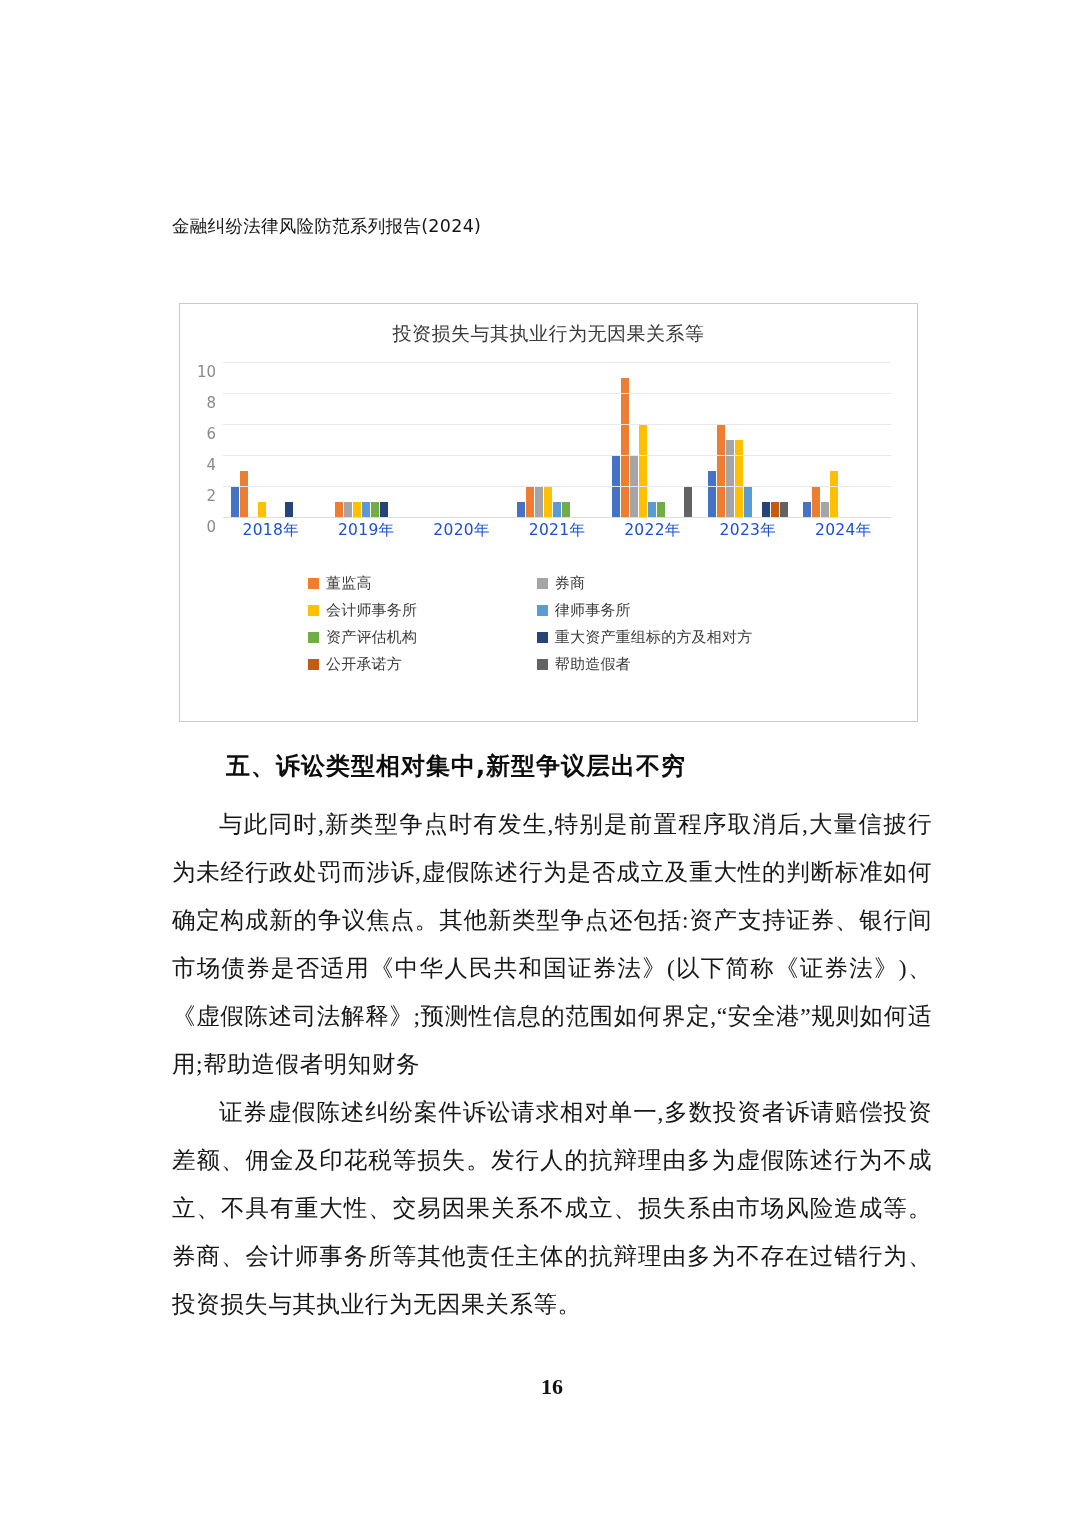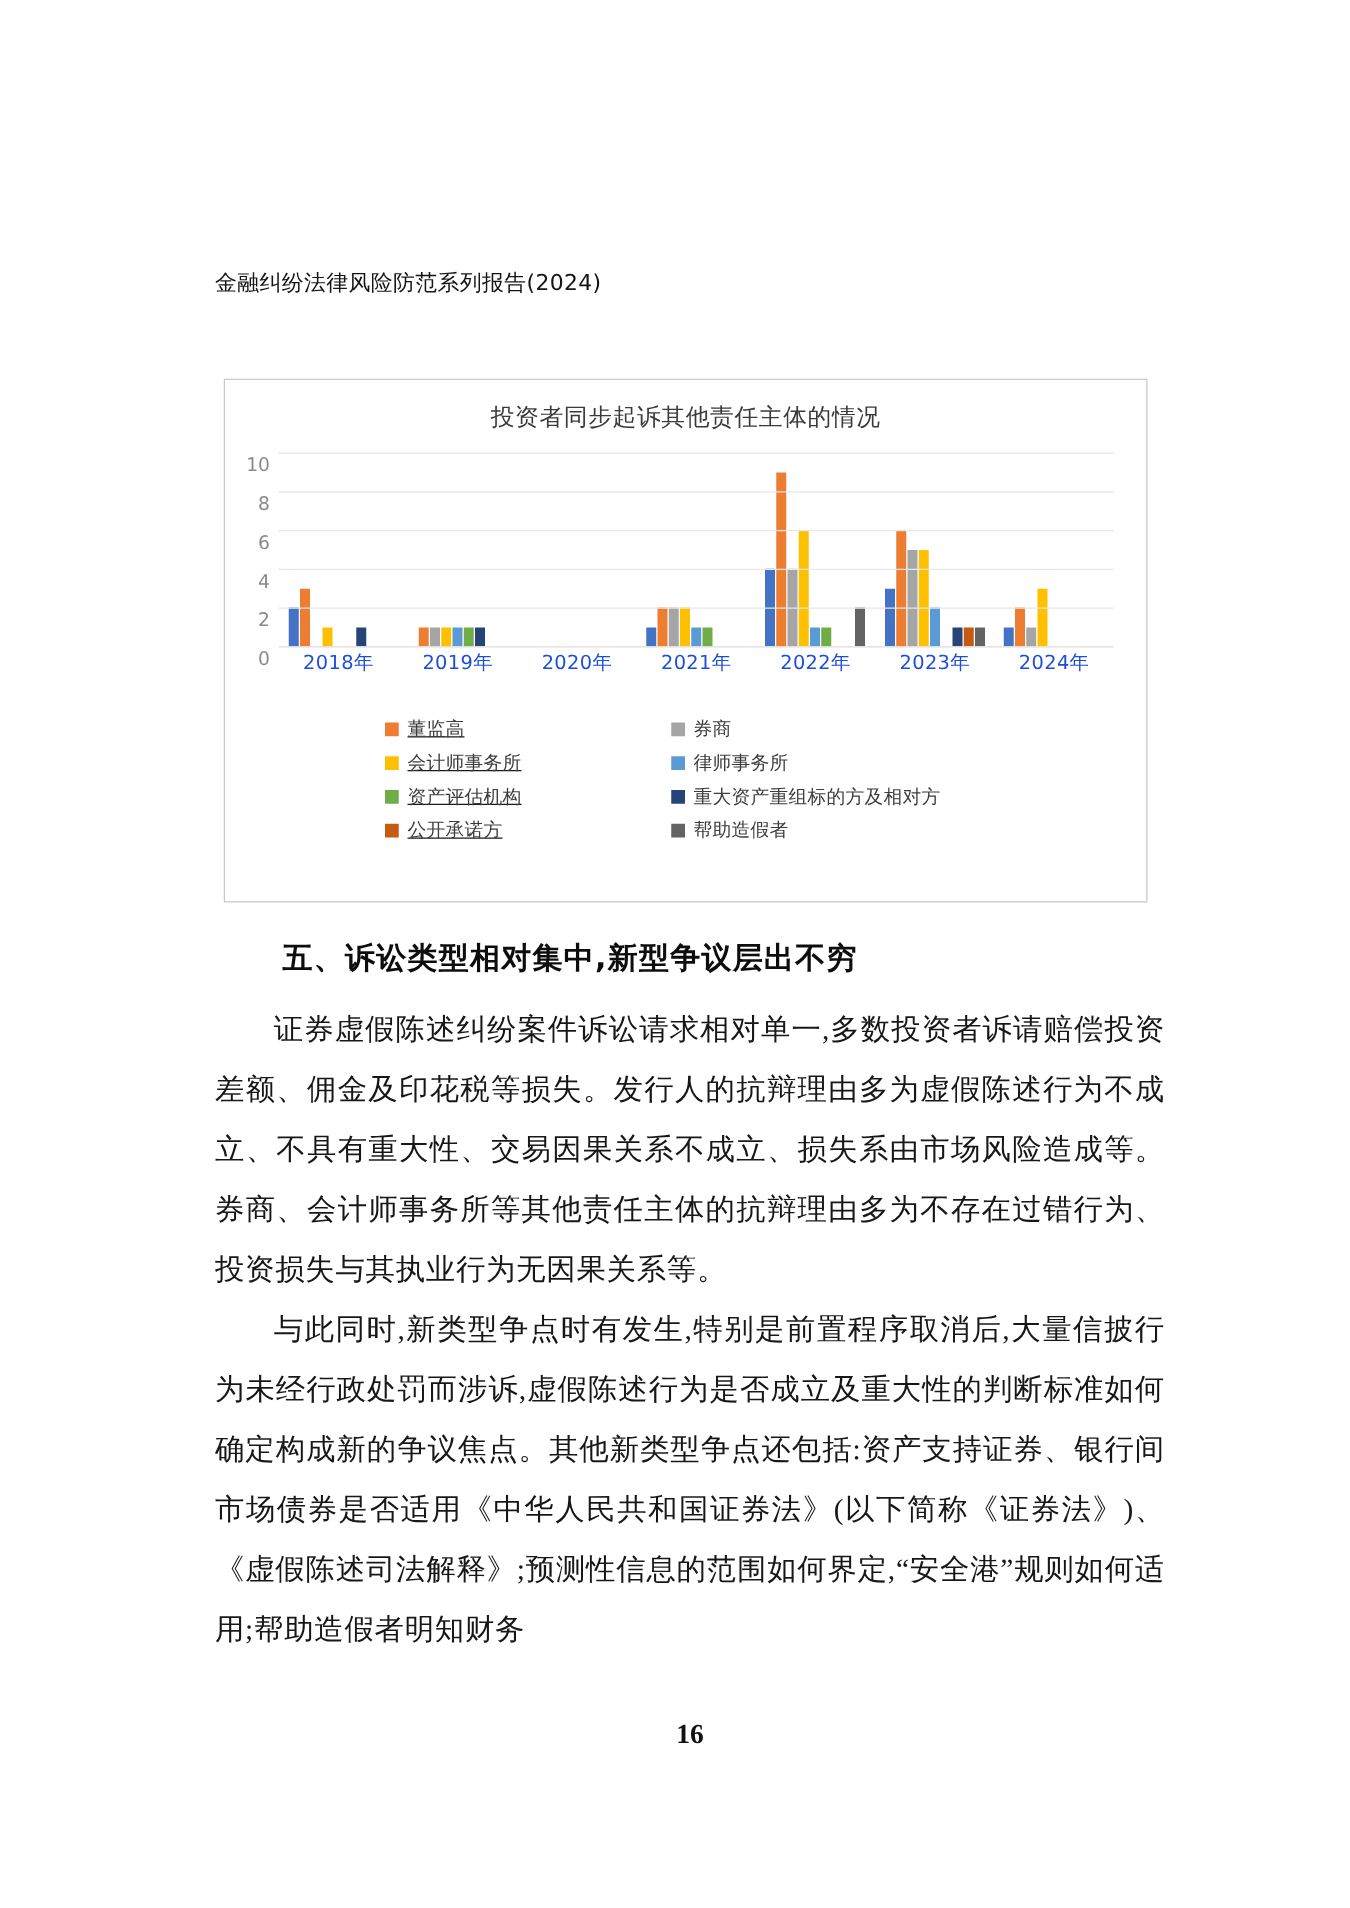--- a/index.html
+++ b/index.html
@@ -120,21 +120,21 @@
     flex-wrap:wrap;
   }
   .legend-item{
     width:50%;
     display:flex;
     align-items:center;
     height:27px;
     box-sizing:border-box;
   }
   .legend-item.wide{width:56%;}
-  .legend-item.narrow{width:44%;text-decoration:underline;}
+  .legend-item.narrow{width:44%;}
   .swatch{
     width:11px;height:11px;
     margin-right:7px;
     flex:0 0 auto;
   }
   .legend-label{
     font-family:"DejaVu Sans","Liberation Sans",sans-serif;
     font-size:15px;
     color:#3c3c3c;
     white-space:nowrap;
@@ -185,21 +185,21 @@
   }
 </style>
 </head>
 <body>
 
 <div class="page">
 
   <div class="doc-header">金融纠纷法律风险防范系列报告(2024)</div>
 
   <div class="chart-frame">
-    <div class="chart-title">投资者同步起诉其他责任主体的情况</div>
+    <div class="chart-title">投资损失与其执业行为无因果关系等</div>
 
     <div class="axis-labels" id="yaxis">
         <div class="ytick" style="top: 0px;">10</div>
         <div class="ytick" style="top: 31px;">8</div>
         <div class="ytick" style="top: 62px;">6</div>
         <div class="ytick" style="top: 93px;">4</div>
         <div class="ytick" style="top: 124px;">2</div>
         <div class="ytick" style="top: 155px;">0</div>
       </div>
     <div class="plot" id="plot">
@@ -332,18 +332,18 @@
         <div class="legend-item wide">
           <span class="swatch" style="background: rgb(99, 99, 99);"></span>
           <span class="legend-label">帮助造假者</span>
         </div>
       </div>
   </div>
 
   <div class="section-heading">五、诉讼类型相对集中,新型争议层出不穷</div>
 
   <div class="body">
+    <p class="para">与此同时,新类型争点时有发生,特别是前置程序取消后,大量信披行为未经行政处罚而涉诉,虚假陈述行为是否成立及重大性的判断标准如何确定构成新的争议焦点。其他新类型争点还包括:资产支持证券、银行间市场债券是否适用《中华人民共和国证券法》(以下简称《证券法》)、《虚假陈述司法解释》;预测性信息的范围如何界定,“安全港”规则如何适用;帮助造假者明知财务</p>
     <p class="para">证券虚假陈述纠纷案件诉讼请求相对单一,多数投资者诉请赔偿投资差额、佣金及印花税等损失。发行人的抗辩理由多为虚假陈述行为不成立、不具有重大性、交易因果关系不成立、损失系由市场风险造成等。券商、会计师事务所等其他责任主体的抗辩理由多为不存在过错行为、投资损失与其执业行为无因果关系等。</p>
-    <p class="para">与此同时,新类型争点时有发生,特别是前置程序取消后,大量信披行为未经行政处罚而涉诉,虚假陈述行为是否成立及重大性的判断标准如何确定构成新的争议焦点。其他新类型争点还包括:资产支持证券、银行间市场债券是否适用《中华人民共和国证券法》(以下简称《证券法》)、《虚假陈述司法解释》;预测性信息的范围如何界定,“安全港”规则如何适用;帮助造假者明知财务</p>
   </div>
 
   <div class="page-number">16</div>
 </div>
 
 </body></html>

